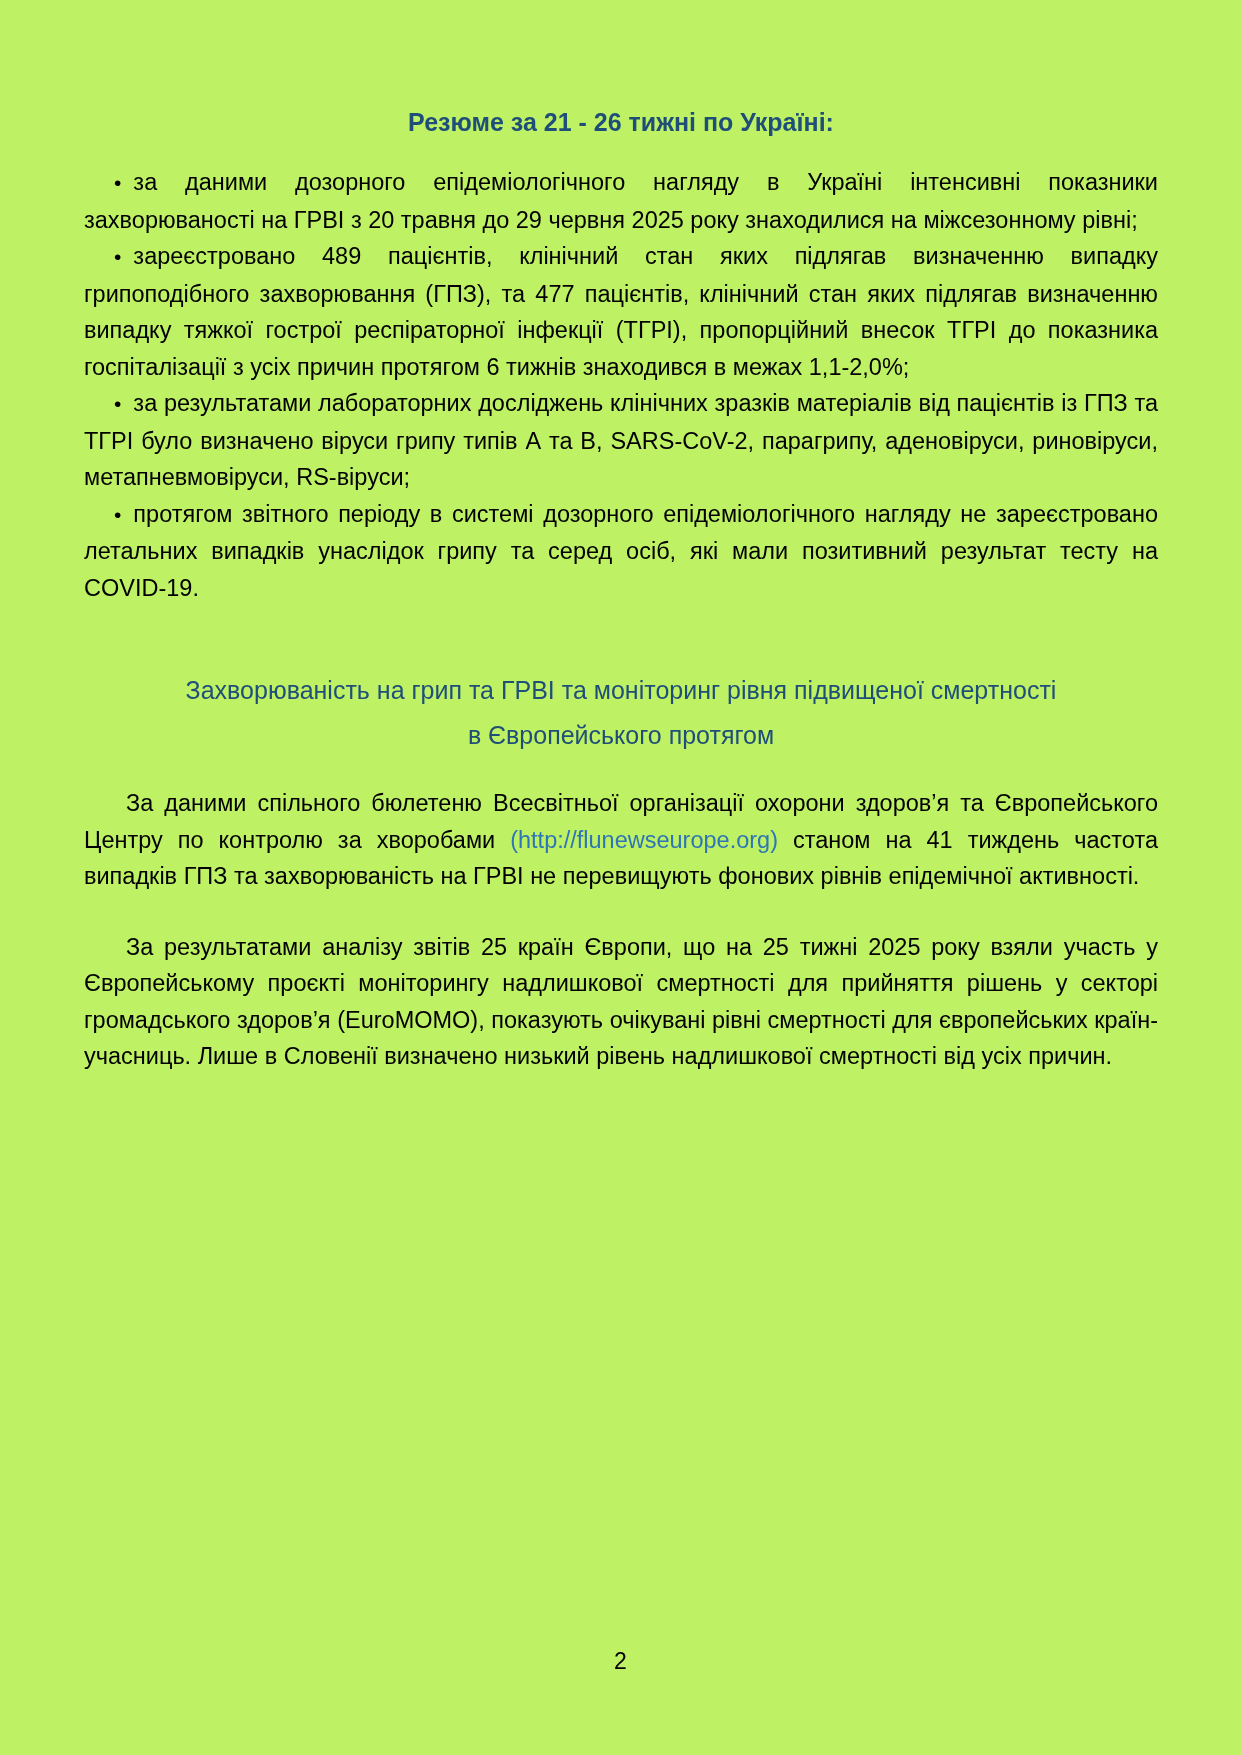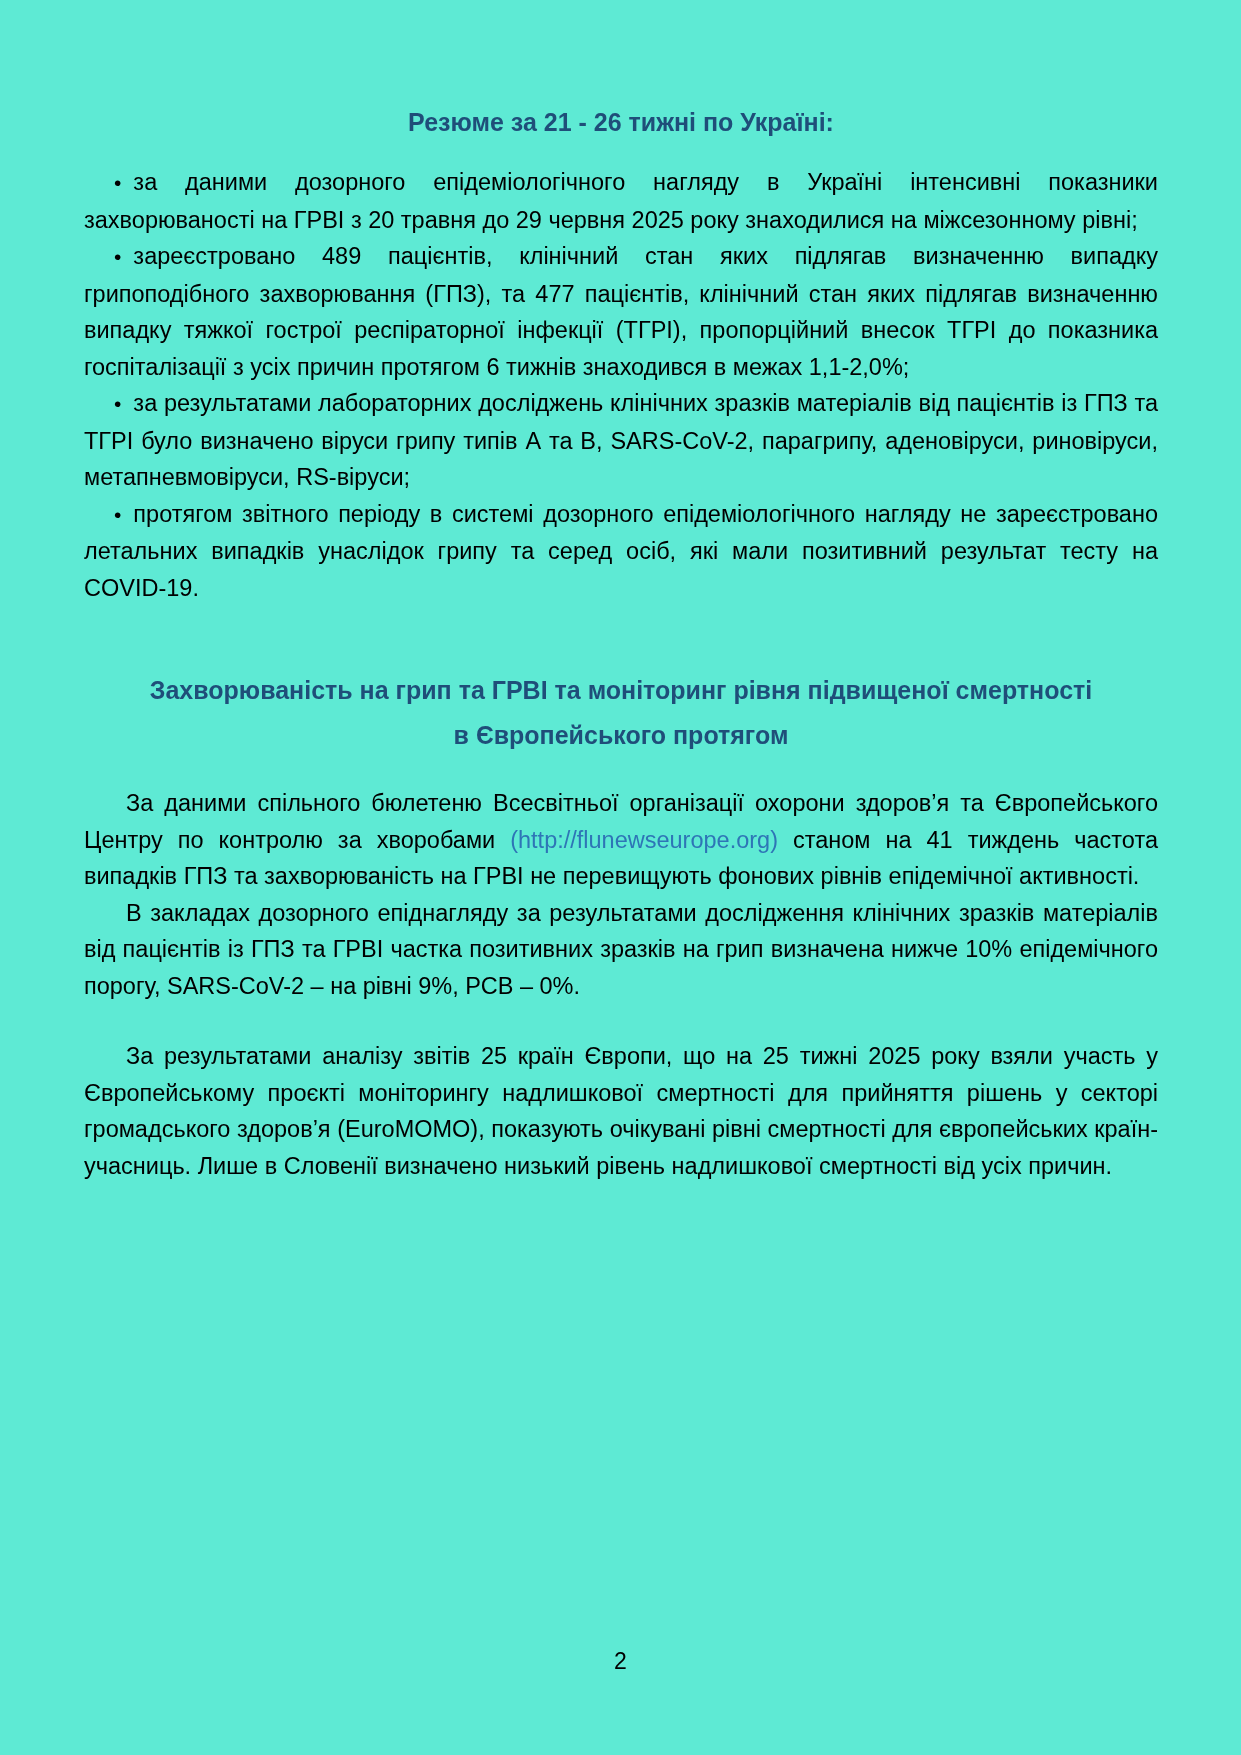--- a/index.html
+++ b/index.html
@@ -5,21 +5,21 @@
 <style>
   html, body {
     margin: 0;
     padding: 0;
     background: #ffffff;
   }
   .page {
     position: relative;
     width: 1241px;
     height: 1755px;
-    background: #5eead4;
+    background: #bef264;
     font-family: "Liberation Sans", sans-serif;
     color: #000000;
     overflow: hidden;
     box-sizing: border-box;
   }
   .content {
     padding: 106px 83px 0 84px;
   }
   .summary-title {
     margin: 0 0 26px 0;
@@ -40,21 +40,21 @@
     text-indent: 30px;
   }
   .bullet-glyph {
     padding-right: 12px;
     font-size: 21px;
   }
   .europe-title {
     margin: 62px 0 27px 0;
     font-size: 25px;
     line-height: 45px;
-    font-weight: 700;
+    font-weight: 400;
     text-align: center;
     color: #1F4E79;
   }
   .indent-para {
     text-indent: 42px;
   }
   .gap-top {
     margin-top: 34px;
   }
   .doc-link {
@@ -87,20 +87,19 @@
     <p class="para bullet-para"><span class="bullet-glyph">•</span><span>зареєстровано 489 пацієнтів, клінічний стан яких підлягав визначенню випадку грипоподібного захворювання (ГПЗ), та 477 пацієнтів, клінічний стан яких підлягав визначенню випадку тяжкої гострої респіраторної інфекції (ТГРІ), пропорційний внесок ТГРІ до показника госпіталізації з усіх причин протягом 6 тижнів знаходився в межах 1,1-2,0%;</span></p>
 
     <p class="para bullet-para"><span class="bullet-glyph">•</span><span>за результатами лабораторних досліджень клінічних зразків матеріалів від пацієнтів із ГПЗ та ТГРІ було визначено віруси грипу типів А та В, SARS-CoV-2, парагрипу, аденовіруси, риновіруси, метапневмовіруси, RS-віруси;</span></p>
 
     <p class="para bullet-para"><span class="bullet-glyph">•</span><span>протягом звітного періоду в системі дозорного епідеміологічного нагляду не зареєстровано летальних випадків унаслідок грипу та серед осіб, які мали позитивний результат тесту на COVID-19.</span></p>
 
     <h2 class="europe-title"><span>Захворюваність на грип та ГРВІ та моніторинг рівня підвищеної смертності</span><br><span>в Європейського протягом</span></h2>
 
     <p class="para indent-para"><span>За даними спільного бюлетеню Всесвітньої організації охорони здоров’я та Європейського Центру по контролю за хворобами </span><a class="doc-link">(http://flunewseurope.org)</a><span> станом на 41 тиждень частота випадків ГПЗ та захворюваність на ГРВІ не перевищують фонових рівнів епідемічної активності.</span></p>
 
-    <p class="para indent-para">В закладах дозорного епіднагляду за результатами дослідження клінічних зразків матеріалів від пацієнтів із ГПЗ та ГРВІ частка позитивних зразків на грип визначена нижче 10% епідемічного порогу, SARS-CoV-2 – на рівні 9%, РСВ – 0%.</p>
 
     <p class="para indent-para gap-top">За результатами аналізу звітів 25 країн Європи, що на 25 тижні 2025 року взяли участь у Європейському проєкті моніторингу надлишкової смертності для прийняття рішень у секторі громадського здоров’я (EuroMOMO), показують очікувані рівні смертності для європейських країн-учасниць. Лише в Словенії визначено низький рівень надлишкової смертності від усіх причин.</p>
 
   </div>
 
   <div class="page-number">2</div>
 </div>
 
 </body></html>

